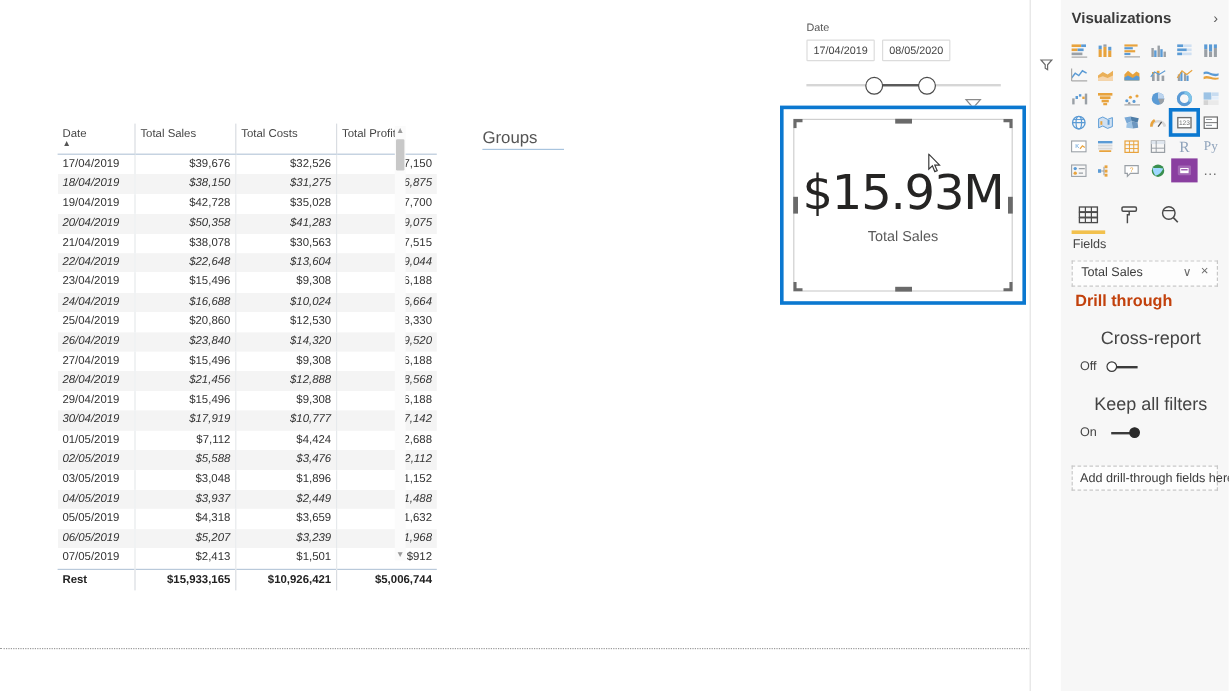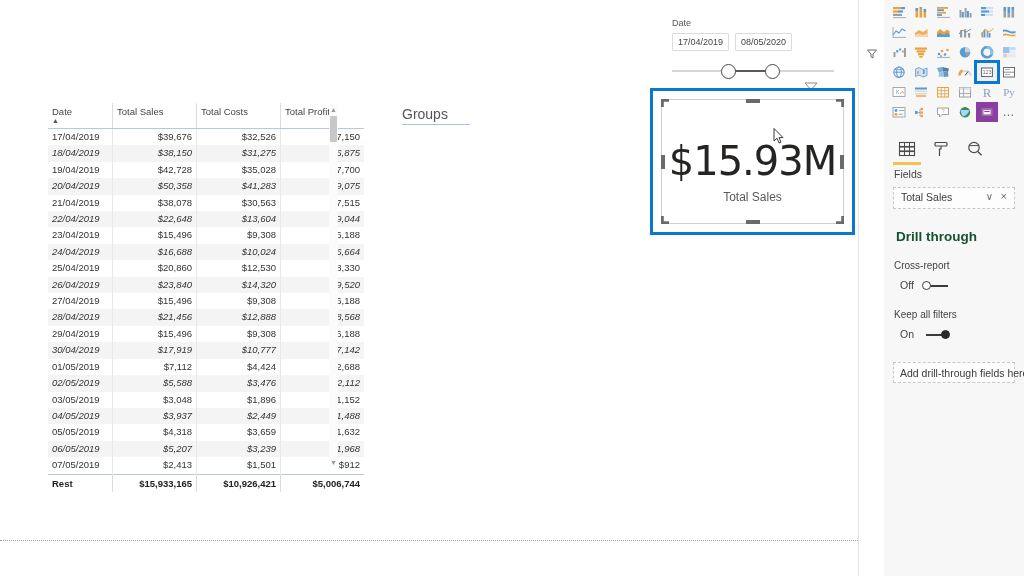--- a/index.html
+++ b/index.html
@@ -70,21 +70,21 @@
   .slicer-date .track .fill{position:absolute;left:56px;top:8px;width:44px;height:1.5px;background:#5a5a5a;}
   .slicer-date .track .knob{
     position:absolute;top:2px;width:15px;height:15px;border-radius:50%;
     background:#fff;border:1.6px solid #4a4a4a;box-sizing:border-box;
   }
   .slicer-date .track .knob.k1{left:49px;}
   .slicer-date .track .knob.k2{left:93px;}
 
   
   .card-sel{
-    position:absolute;left:650px;top:88px;width:205px;height:147px;
+    position:absolute;left:650px;top:88px;width:205px;height:166px;
     border:3px solid #0b78d0;background:#fff;box-sizing:border-box;
   }
   .card-inner{
     position:absolute;left:8px;top:8px;right:8px;bottom:8px;
     border:1px solid #cfcfcf;background:#fff;
   }
   .card-value{
     position:absolute;left:0;right:0;top:38px;text-align:center;
     font-size:40px;font-weight:400;color:#252423;letter-spacing:-1px;
     font-family:"DejaVu Sans", sans-serif;
@@ -150,22 +150,22 @@
   .fields-label{padding-left:10px;font-size:10.5px;color:#444;margin-top:-2px;}
 
   .field-chip{
     position:relative;margin:7px 9px 0 9px;height:20px;
     border:1px dashed #c8c8c8;background:#fdfdfd;
   }
   .field-chip .nm{position:absolute;left:7px;top:3px;font-size:10.5px;color:#3b3b3b;}
   .field-chip .cv{position:absolute;right:21px;top:3px;font-size:10px;color:#6a6a6a;}
   .field-chip .cx{position:absolute;right:7px;top:2px;font-size:11px;color:#6a6a6a;}
 
-  .drill-title{margin:20px 0 0 12px;font-size:13.5px;font-weight:bold;color:#14532d;}
-  .sec-label{margin:16px 0 0 10px;font-size:10px;color:#444;}
+  .drill-title{margin:4px 0 0 12px;font-size:13.5px;font-weight:bold;color:#c2410c;}
+  .sec-label{margin:16px 0 0 10px;font-size:15px;color:#444;text-align:center;}
   .toggle-row{position:relative;margin:7px 0 0 16px;height:15px;}
   .toggle-row .tl{position:absolute;left:0;top:1px;font-size:10.5px;color:#444;}
   .toggle-row .tg{position:absolute;top:3px;width:30px;height:9px;}
   .toggle-row .tg.off{left:22px;}
   .toggle-row .tg.on{left:22px;}
   .tg .trk{position:absolute;left:4px;top:3.5px;width:22px;height:2px;background:#3b3b3b;}
   .tg .knb{position:absolute;top:0;width:9px;height:9px;border-radius:50%;box-sizing:border-box;}
   .tg.off .knb{left:0;background:#fff;border:1.6px solid #3b3b3b;}
   .tg.on .knb{left:19px;background:#2b2b2b;border:1.6px solid #2b2b2b;}
 
@@ -393,20 +393,24 @@
     <div class="fico">
       <svg width="12" height="12" viewBox="0 0 12 12">
         <path d="M1.5 2 H10.5 L7 6 V10 L5 8.8 V6 Z" fill="none" stroke="#6a6a6a" stroke-width="1"></path>
       </svg>
     </div>
     <div class="ftxt">Filters</div>
   </div>
 
   <div class="vizpane">
 
+    <div class="viz-head">
+      <span>Visualizations</span>
+      <span class="chev">›</span>
+    </div>
 
     <div class="viz-grid">
         <div class="vcell">
           <svg width="15" height="13" viewBox="0 0 15 13">
             <rect x="1" y="1" width="8" height="2.2" fill="#E8A33D"></rect>
             <rect x="9" y="1" width="4" height="2.2" fill="#5B9BD5"></rect>
             <rect x="1" y="4.4" width="5" height="2.2" fill="#E8A33D"></rect>
             <rect x="6" y="4.4" width="5" height="2.2" fill="#5B9BD5"></rect>
             <rect x="1" y="7.8" width="9" height="2.2" fill="#9aa0a6"></rect>
             <line x1="1" y1="11.6" x2="14" y2="11.6" stroke="#aaa"></line>

